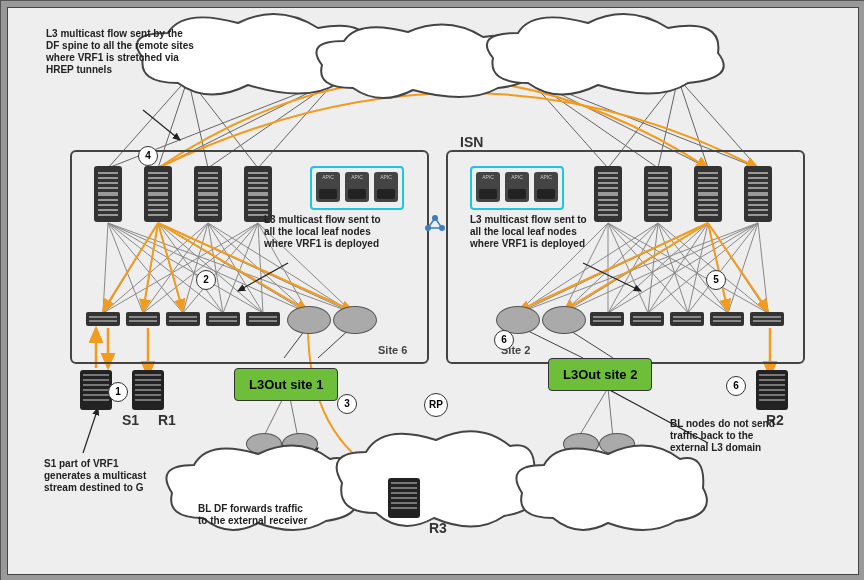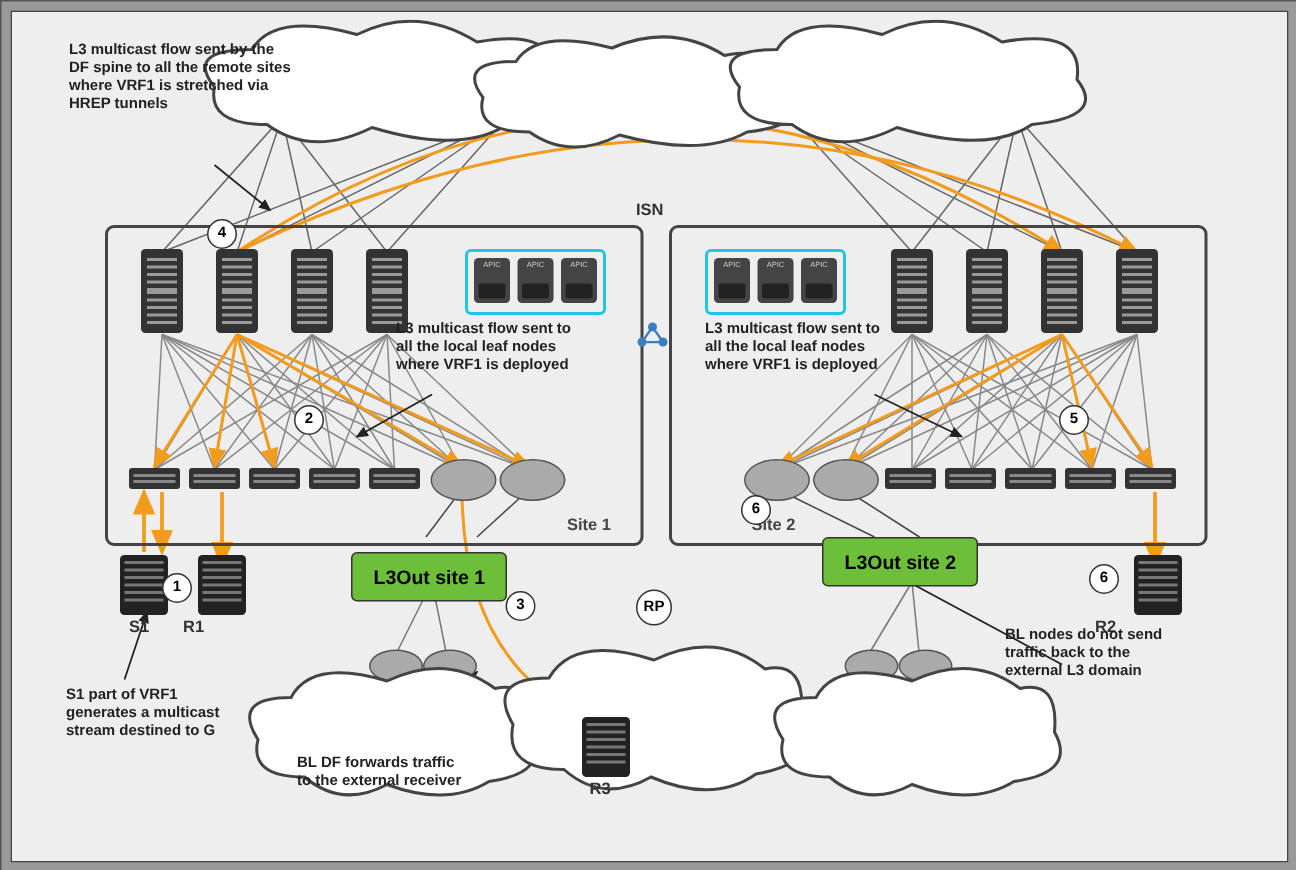--- a/index.html
+++ b/index.html
@@ -19,21 +19,21 @@
   .server { width: 32px; height: 40px; background: #222; border-radius: 3px; }
   .server::before { content:""; position:absolute; left:3px; right:3px; top:4px; height:2px; background:#777; box-shadow: 0 5px 0 #777, 0 10px 0 #777, 0 15px 0 #777, 0 20px 0 #777, 0 25px 0 #777; }
   .cloud { position: absolute; }
   .cloud svg { display: block; }
   .apic-box { position: absolute; border: 2px solid #1ec6e6; border-radius: 4px; }
   .apic { position: absolute; width: 24px; height: 30px; background: #444; border-radius: 3px; font-size: 5px; color:#ccc; text-align:center; padding-top:2px; box-sizing:border-box; }
   .apic::after { content:""; position:absolute; left:3px; right:3px; height:10px; bottom:3px; background:#222; border-radius:2px;}
   .l3out { position: absolute; padding: 8px 14px; background: #6dbf3a; border: 1px solid #333; border-radius: 4px; font-size: 13px; font-weight: bold; text-align: center; }
   .label-text { position: absolute; font-size: 10px; line-height: 12px; font-weight: bold; color: #222; }
   .num-circle { position: absolute; width: 18px; height: 18px; border: 1.5px solid #333; border-radius: 50%; background: #fff; font-size: 10px; font-weight: bold; text-align: center; line-height: 18px; }
-  .dev-label { position: absolute; font-size: 11px; font-weight: bold; color: #333; }
+  .dev-label { position: absolute; font-size: 14px; font-weight: bold; color: #333; margin-left: 36px; }
   svg.lines { position: absolute; left: 0; top: 0; width: 100%; height: 100%; pointer-events: none; }
 </style>
 </head>
 <body>
 
 <div id="canvas">
 <div id="inner">
 
 <svg class="lines">
 
@@ -199,21 +199,21 @@
 <div class="cloud" style="left:470px; top:5px;">
   <svg width="260" height="95">
           <path d="M50 70 Q10 70 15 45 Q-5 20 40 20 Q55 -5 110 10 Q150 -10 190 15 Q245 5 240 40 Q260 65 210 70 Q180 90 120 72 Q80 92 50 70 Z" fill="#fff" stroke="#444" stroke-width="2"></path>
         </svg>
 </div>
 
 <div class="dev-label" style="left:416px; top:126px;">ISN</div>
 
 <div class="site-box" style="left:62px; top:142px; width:355px; height:210px;"></div>
 <div class="site-box" style="left:438px; top:142px; width:355px; height:210px;"></div>
-<div class="site-label" style="left:370px; top:336px;">Site 1</div>
+<div class="site-label" style="left:370px; top:336px;">Site 6</div>
 <div class="site-label" style="left:448px; top:336px;margin-left:45px;">Site 2</div>
 
 <div class="apic-box" style="left:302px; top:158px; width:90px; height:40px;">
   <div class="apic" style="left:4px; top:4px;">APIC</div>
   <div class="apic" style="left:33px; top:4px;">APIC</div>
   <div class="apic" style="left:62px; top:4px;">APIC</div>
 </div>
 <div class="apic-box" style="left:462px; top:158px; width:90px; height:40px;">
   <div class="apic" style="left:4px; top:4px;">APIC</div>
   <div class="apic" style="left:33px; top:4px;">APIC</div>

